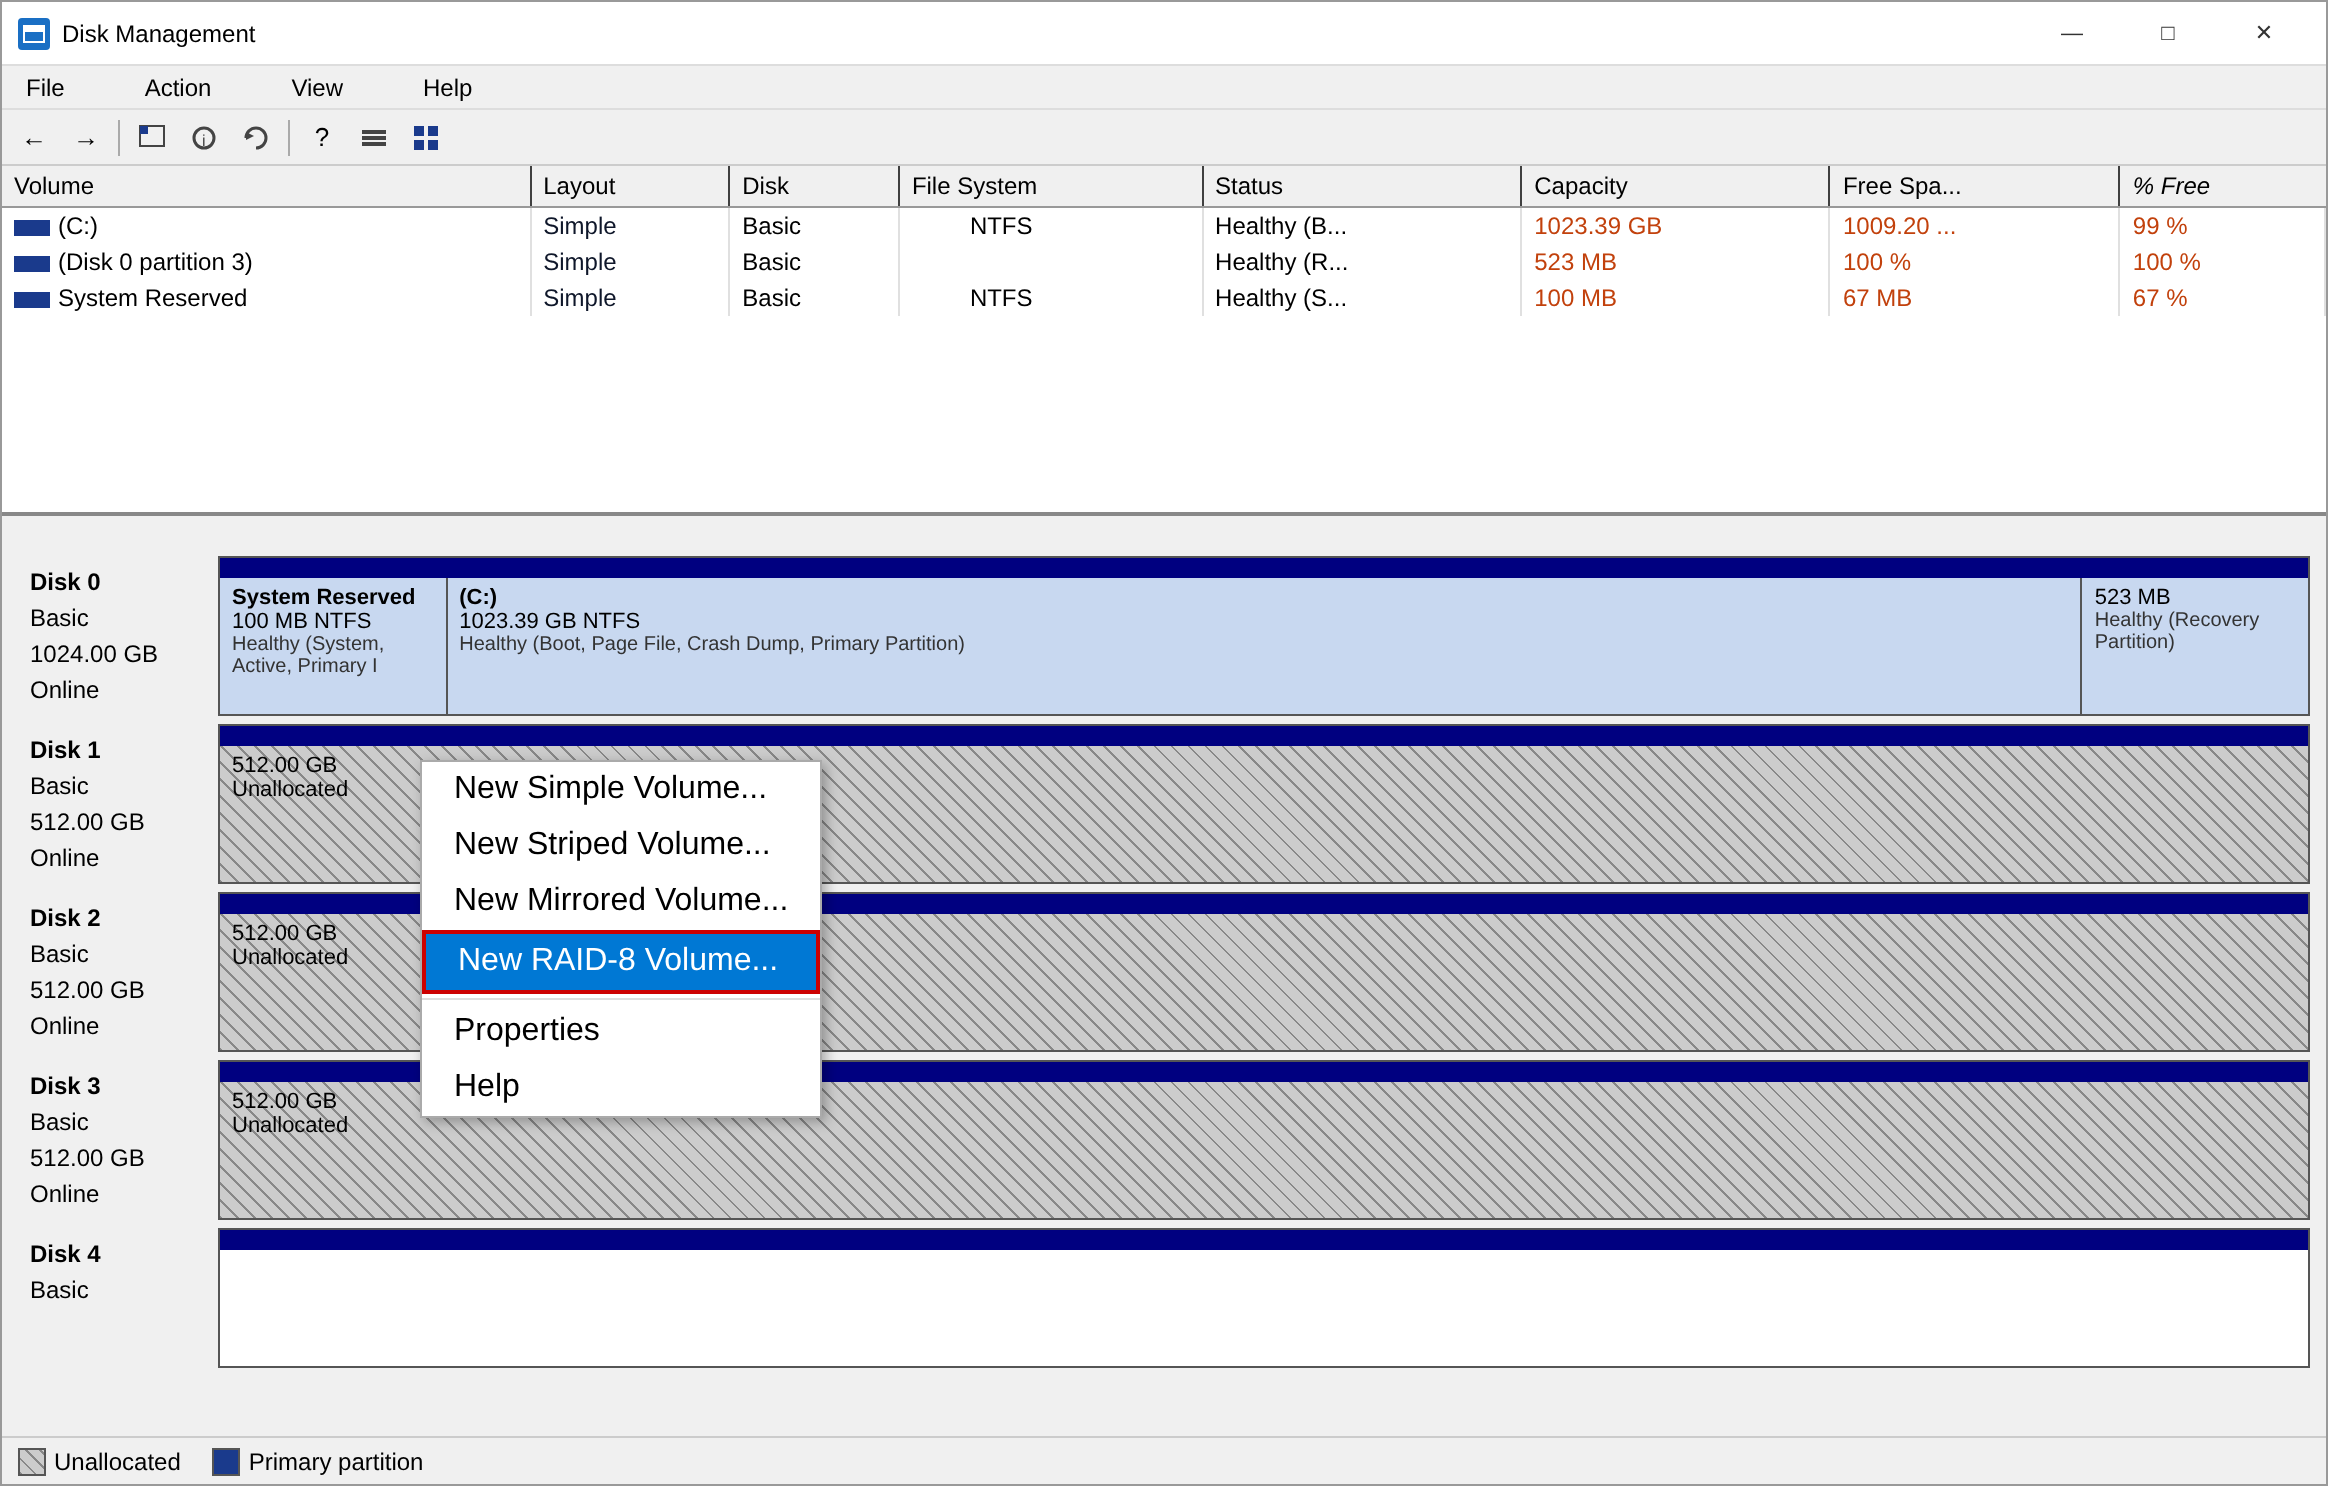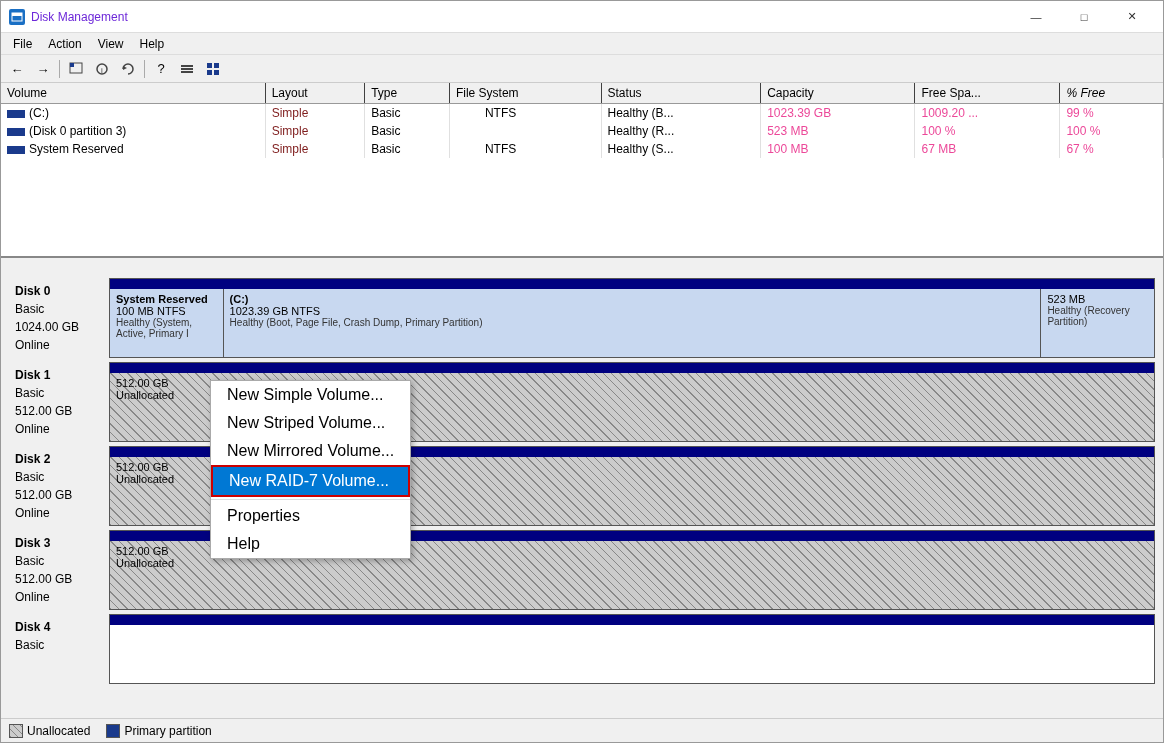--- a/index.html
+++ b/index.html
@@ -40,21 +40,21 @@
       background: #1a6fc4;
       border-radius: 2px;
       display: flex;
       align-items: center;
       justify-content: center;
       color: white;
       font-size: 9px;
     }
     .title-text {
       font-size: 12px;
-      color: #6d28d9;
+      color: #000000;
     }
     .title-buttons {
       display: flex;
       gap: 2px;
     }
     .title-btn {
       width: 46px;
       height: 32px;
       display: flex;
       align-items: center;
@@ -67,20 +67,21 @@
     }
 
     .menu-bar {
       background: #f0f0f0;
       height: 22px;
       display: flex;
       align-items: center;
       padding: 0 4px;
       border-bottom: 1px solid #ddd;
       flex-shrink: 0;
+      gap: 24px;
     }
     .menu-item {
       padding: 2px 8px;
       cursor: pointer;
       color: #000;
       font-size: 12px;
     }
 
     .toolbar {
       background: #f0f0f0;
@@ -138,24 +139,24 @@
       text-align: left;
       font-weight: normal;
       white-space: nowrap;
       cursor: pointer;
     }
     .volume-table th:last-child { border-right: none; font-style: italic; }
     .volume-table td {
       padding: 2px 6px;
       border-right: 1px solid #e0e0e0;
       white-space: nowrap;
-      color: #ec4899;
+      color: #c2410c;
     }
     .volume-table td:first-child { color: #000; }
-    .volume-table td:nth-child(2) { color: #7f1d1d; }
+    .volume-table td:nth-child(2) { color: #0f172a; }
     .volume-table td:nth-child(3) { color: #000; }
     .volume-table td:nth-child(4) { color: #000; padding-left: 35px; }
     .volume-table td:nth-child(5) { color: #000; }
     .row-icon {
       display: inline-block;
       width: 18px;
       height: 8px;
       background: #1a3a8c;
       margin-right: 4px;
       vertical-align: middle;
@@ -358,21 +359,21 @@
   </div>
 
   <div class="main-content">
 
     <div class="volume-table-container">
       <table class="volume-table">
         <thead>
           <tr>
             <th>Volume</th>
             <th>Layout</th>
-            <th>Type</th>
+            <th>Disk</th>
             <th>File System</th>
             <th>Status</th>
             <th>Capacity</th>
             <th>Free Spa...</th>
             <th>% Free</th>
           </tr>
         </thead>
         <tbody id="volume-tbody">
         <tr>
     <td><span class="row-icon"></span>(C:)</td>
@@ -498,17 +499,17 @@
       <div class="legend-box legend-primary"></div>
       <span>Primary partition</span>
     </div>
   </div>
 </div>
 
 <div class="context-menu" id="context-menu">
 <div class="ctx-item">New Simple Volume...</div>
     <div class="ctx-item">New Striped Volume...</div>
     <div class="ctx-item">New Mirrored Volume...</div>
-    <div class="ctx-item highlighted">New RAID-7 Volume...</div>
+    <div class="ctx-item highlighted">New RAID-8 Volume...</div>
     <div class="ctx-sep"></div>
     <div class="ctx-item">Properties</div>
     <div class="ctx-item">Help</div>
   </div>
 
 </body></html>

